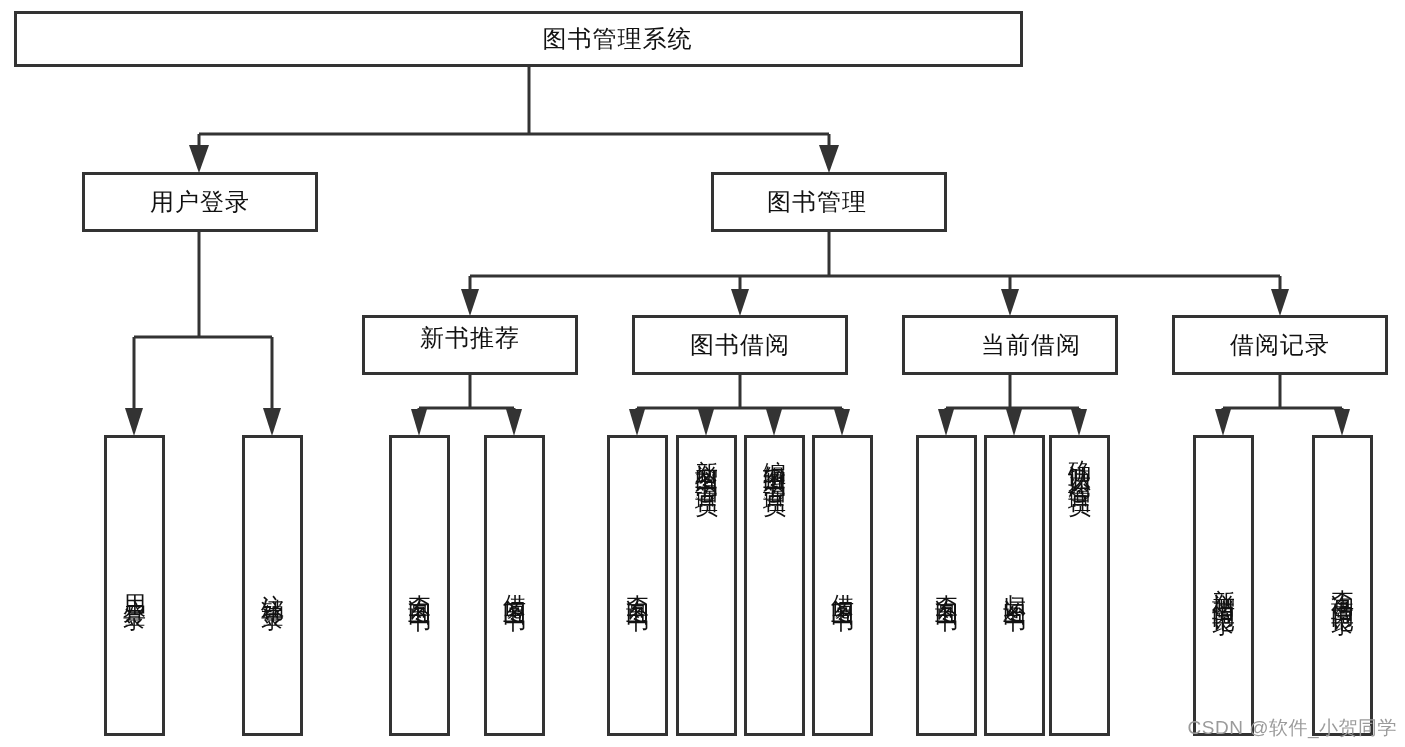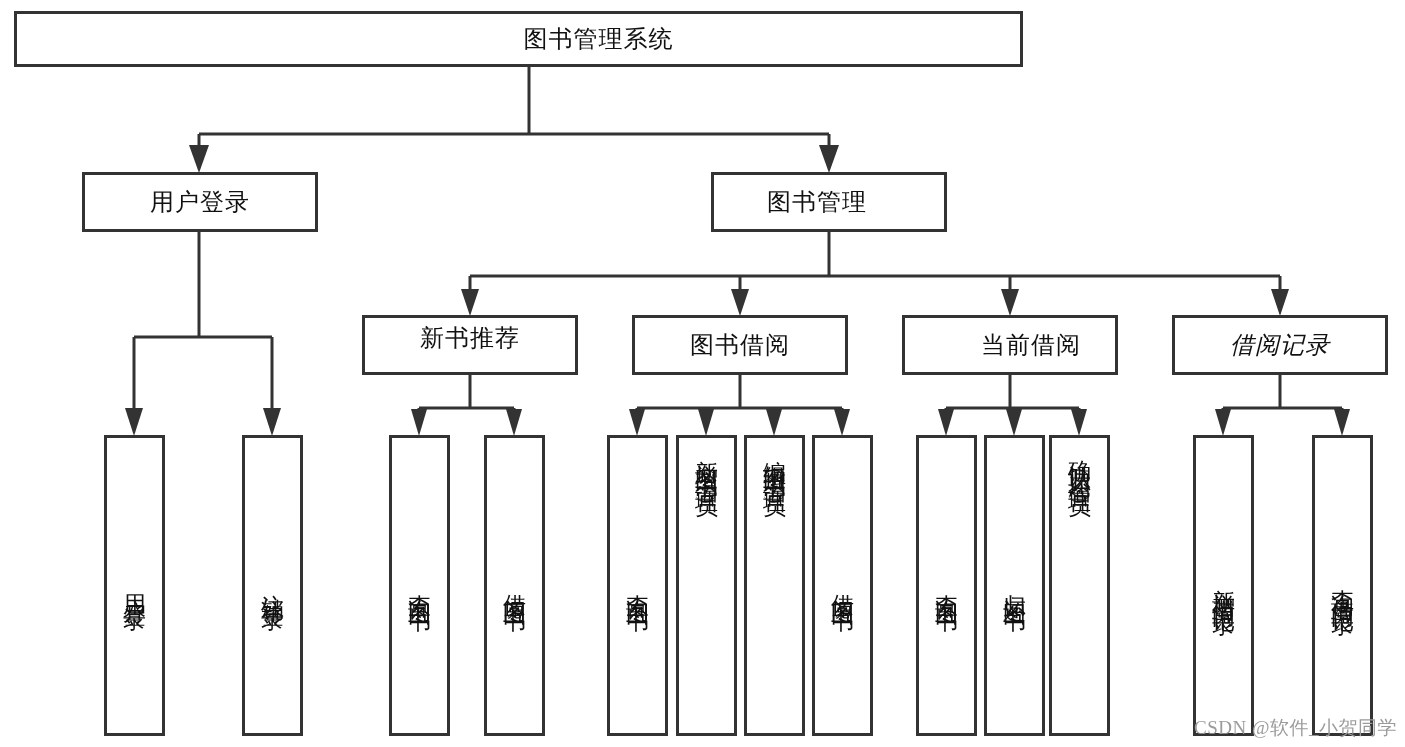--- a/index.html
+++ b/index.html
@@ -75,21 +75,21 @@
     font-family: "Liberation Sans", sans-serif;
     font-size: 24px;
     color: #111111;
     letter-spacing: 1px;
     white-space: nowrap;
   }
   .watermark {
     position: absolute;
     right: 8px;
     bottom: 6px;
-    font-family: Liberation Serif, serif;
+    font-family: Liberation Sans, sans-serif;
     font-size: 19px;
     color: #9b9b9b;
     white-space: nowrap;
     letter-spacing: 0.5px;
   }
 </style>
 </head>
 <body>
 
 <div id="diagram-root">
@@ -178,21 +178,21 @@
 
     <path class="edge-line" d="M 1280 374 L 1280 408"></path>
     <path class="edge-line" d="M 1223 408 L 1342 408"></path>
     <path class="edge-line" d="M 1223 408 L 1223 414"></path>
     <polygon class="arrow-head" points="1223,436 1215,409 1231,409"></polygon>
     <path class="edge-line" d="M 1342 408 L 1342 414"></path>
     <polygon class="arrow-head" points="1342,436 1334,409 1350,409"></polygon>
 
   </svg>
 
-  <div class="hlabel-wrap" style="left:15px; top:12px; width:1167px; height:54px;">
+  <div class="hlabel-wrap" style="left:15px; top:12px; width:1167px; height:54px;padding-left:19px;">
     <span class="hlabel-text">图书管理系统</span>
   </div>
 
   <div class="hlabel-wrap" style="left:83px; top:173px; width:234px; height:58px;">
     <span class="hlabel-text">用户登录</span>
   </div>
 
   <div class="hlabel-wrap" style="left:712px; top:173px; width:210px; height:58px;">
     <span class="hlabel-text">图书管理</span>
   </div>
@@ -202,21 +202,21 @@
   </div>
 
   <div class="hlabel-wrap" style="left:633px; top:316px; width:214px; height:58px;">
     <span class="hlabel-text">图书借阅</span>
   </div>
 
   <div class="hlabel-wrap" style="left:903px; top:316px; width:256px; height:58px;">
     <span class="hlabel-text">当前借阅</span>
   </div>
 
-  <div class="hlabel-wrap" style="left:1173px; top:316px; width:214px; height:58px;font-style:italic;">
+  <div class="hlabel-wrap" style="left:1173px; top:316px; width:214px; height:58px;">
     <span class="hlabel-text">借阅记录</span>
   </div>
 
   <div class="vlabel-wrap" style="left:105px; top:436px; width:59px; height:299px;">
     <span class="vlabel-text">用户登录</span>
   </div>
   <div class="vlabel-wrap" style="left:243px; top:436px; width:59px; height:299px;">
     <span class="vlabel-text">注销登录</span>
   </div>
 

